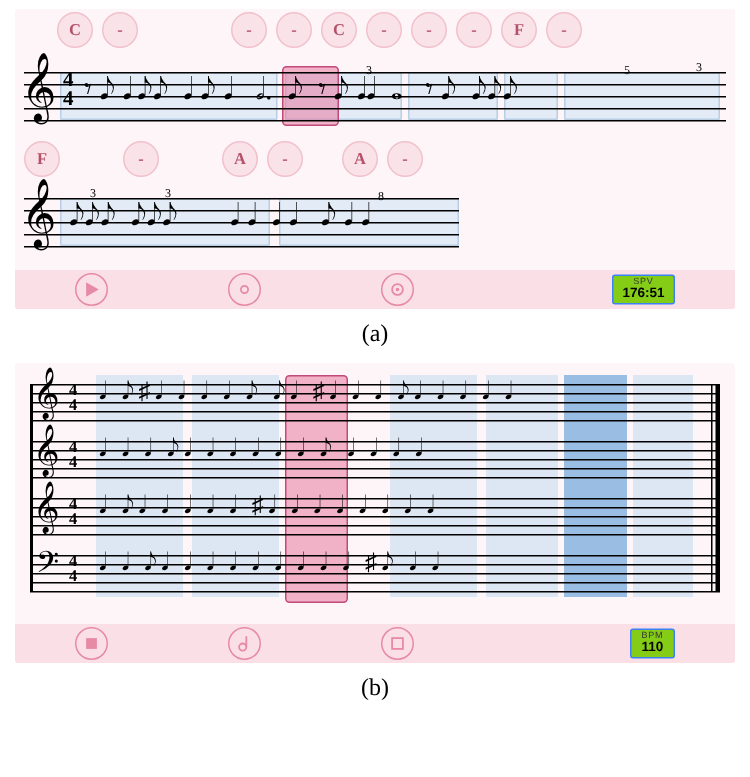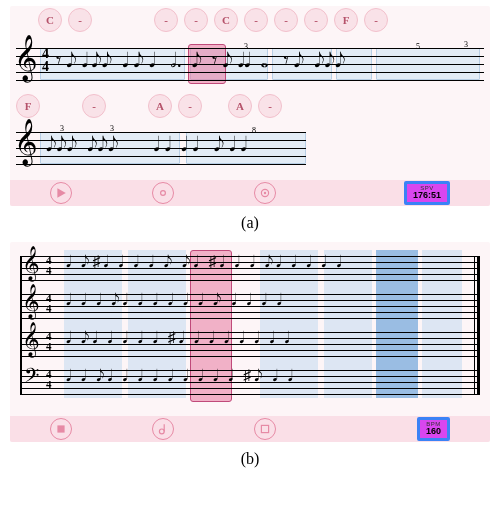--- a/index.html
+++ b/index.html
@@ -126,22 +126,22 @@
     width: 22px; height: 22px;
     border-radius: 50%;
     border: 1.5px solid #e68aa5;
     display: flex; align-items:center; justify-content:center;
     margin-right: 80px;
     color: #e68aa5;
   }
   .tool-btn svg { width: 12px; height: 12px; }
   .bpm-box {
     margin-left: auto;
-    background: #d946ef;
-    border: 3px solid #3b82f6;
+    background: #84cc16;
+    border: 1px solid #3b82f6;
     border-radius: 2px;
     padding: 1px 6px;
     font-size: 8px;
     font-family: sans-serif;
     text-align: center;
     line-height: 1.1;
     min-width: 30px;
   }
   .bpm-box .lbl { font-size: 6px; letter-spacing: 0.5px; color:#333; }
   .bpm-box .val { font-size: 9px; font-weight: bold; }
@@ -336,18 +336,18 @@
           <line x1="6" y1="7" x2="6" y2="1" stroke="#e68aa5"></line>
         </svg>
     </div>
     <div class="tool-btn">
       <svg viewBox="0 0 10 10">
           <rect x="2" y="2" width="6" height="6" fill="none" stroke="#e68aa5"></rect>
         </svg>
     </div>
     <div class="bpm-box">
       <div class="lbl">BPM</div>
-      <div class="val">160</div>
+      <div class="val">110</div>
     </div>
   </div>
 </div>
 
 <div class="caption">(b)</div>
 
 </body></html>

